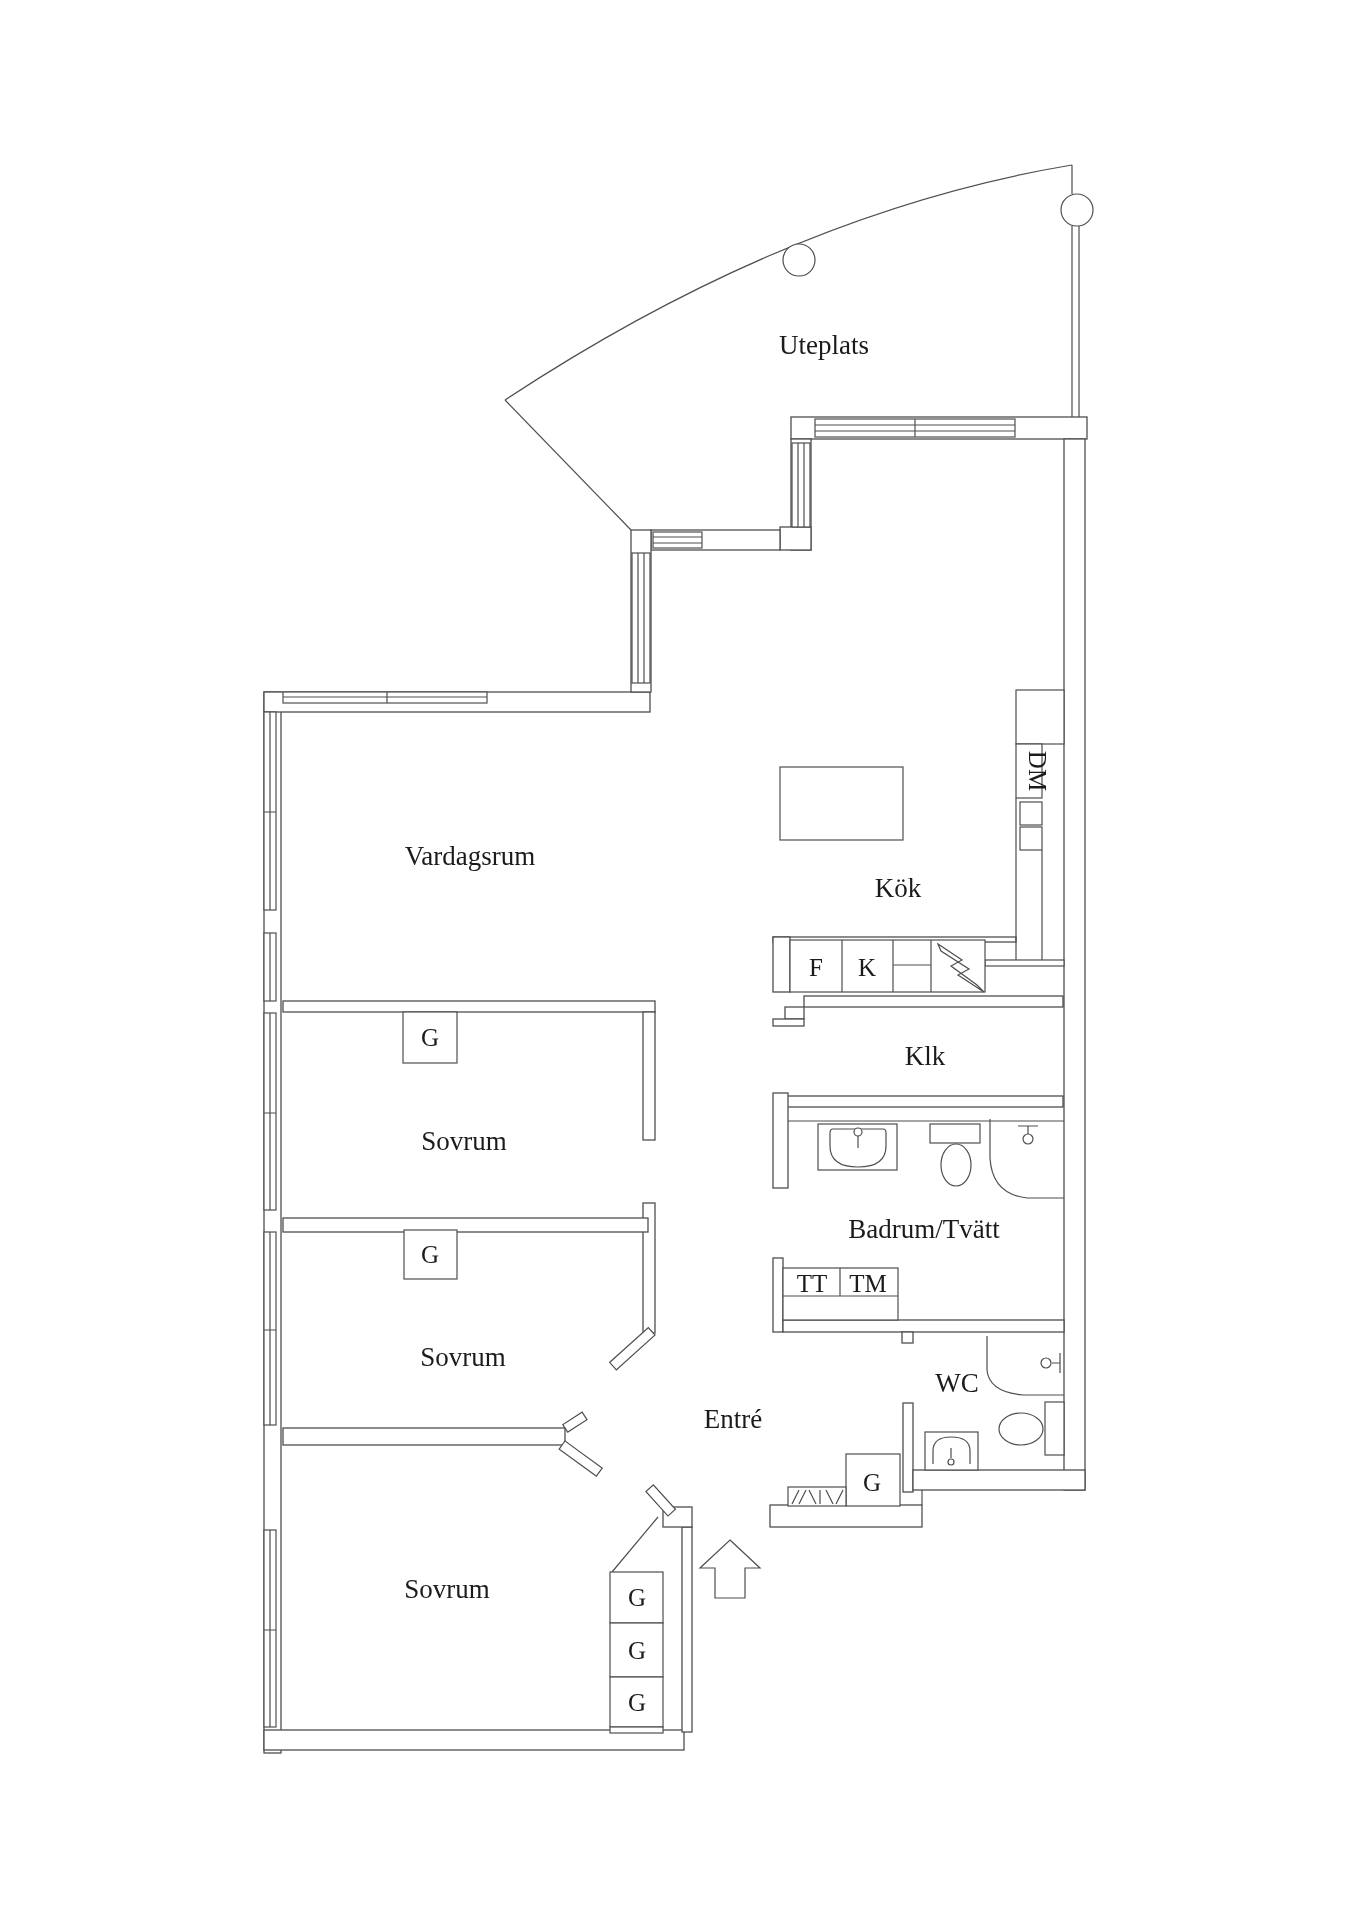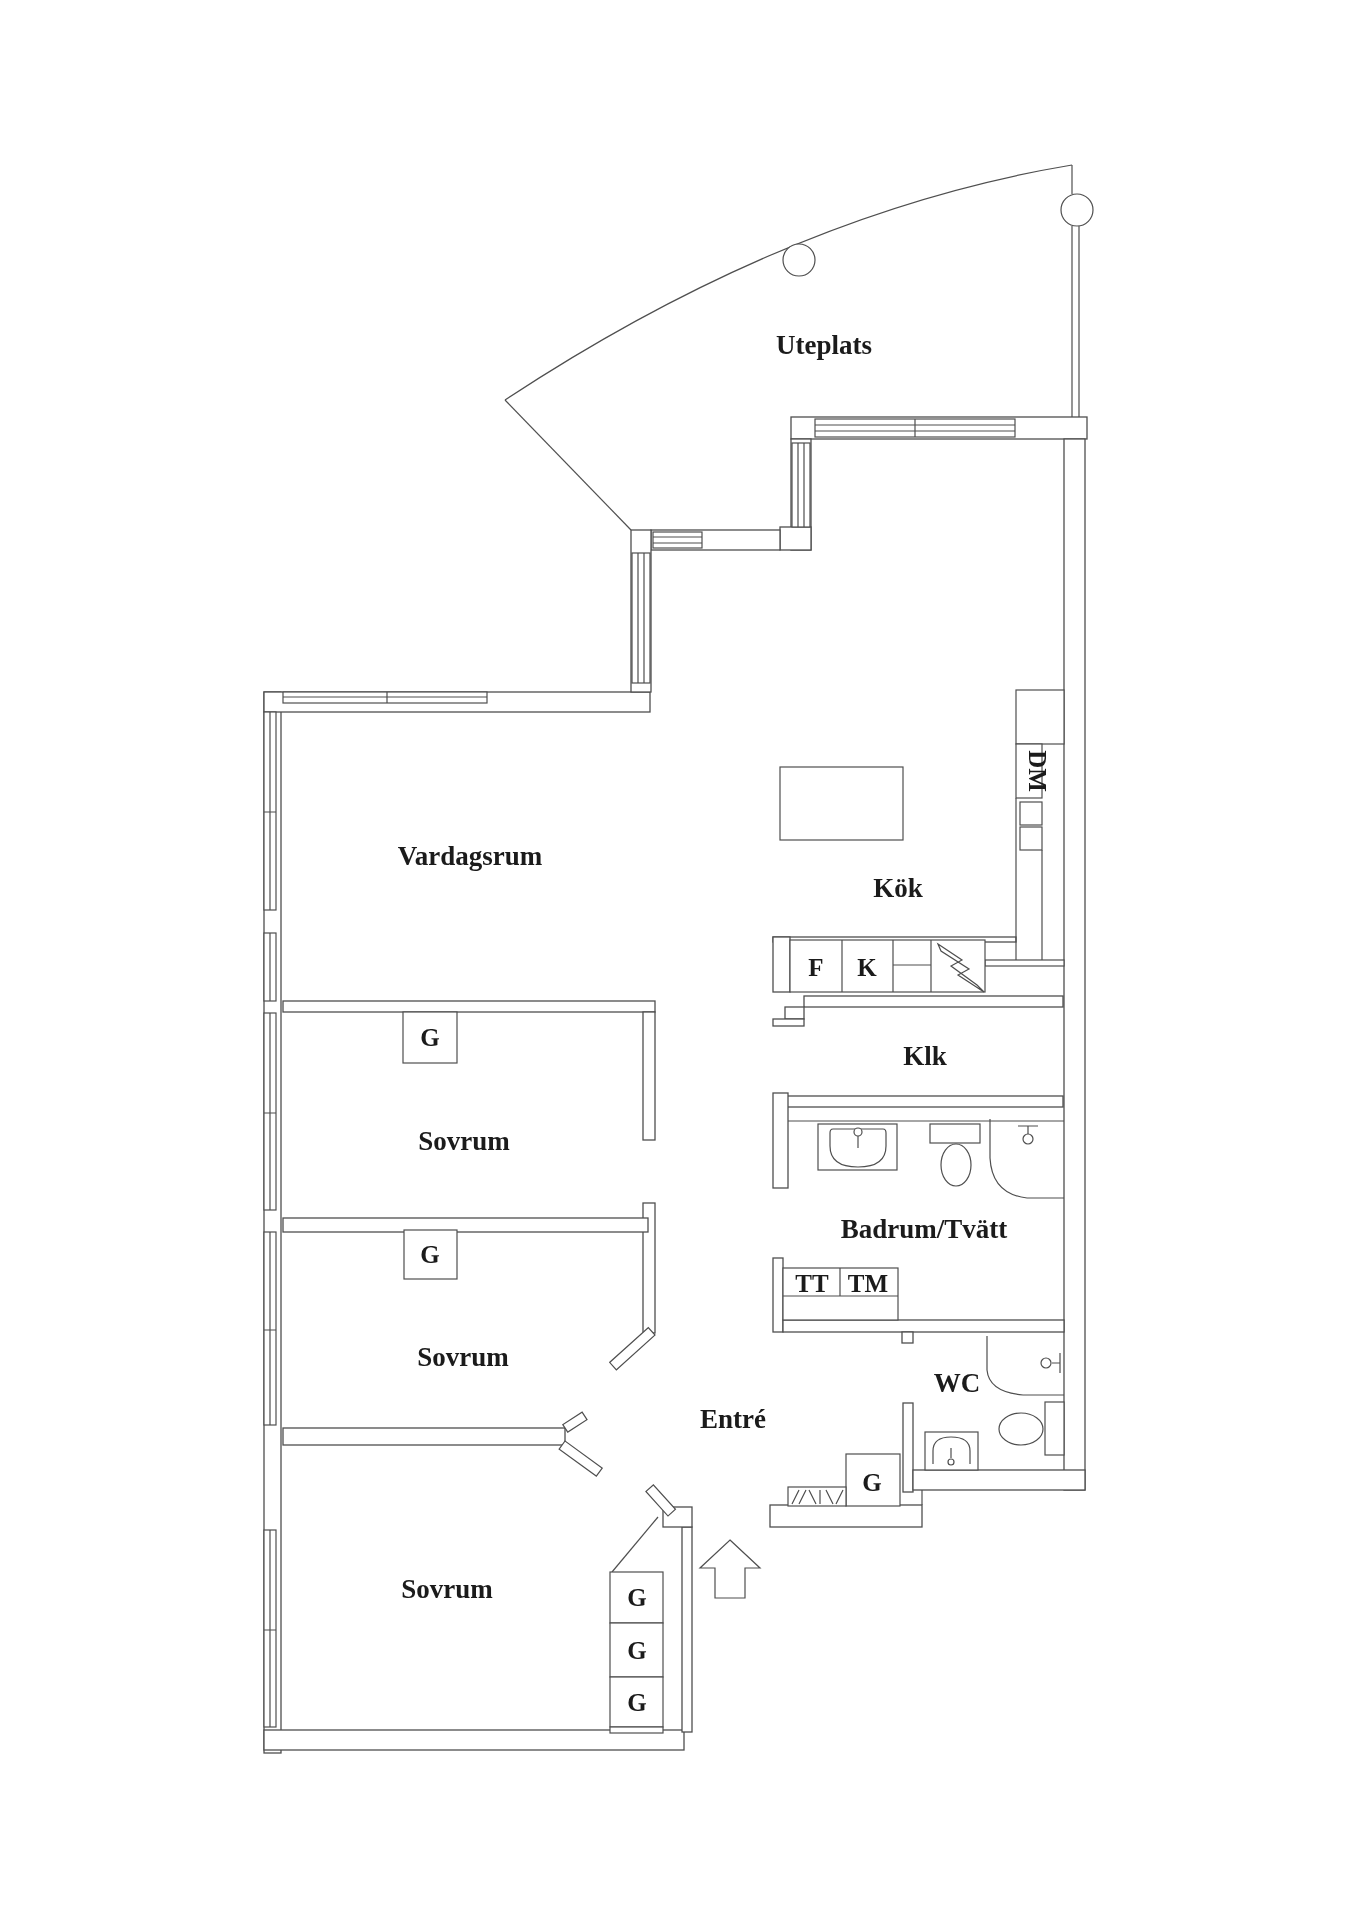--- a/index.html
+++ b/index.html
@@ -1,16 +1,16 @@
 <!DOCTYPE html>
 <html><head>
 <meta charset="utf-8">
 <style>
   html,body{margin:0;padding:0;background:#ffffff;}
-  .stage{position:relative;width:1357px;height:1920px;background:#ffffff;margin:0 auto;font-weight:bold;}
+  .stage{position:relative;width:1357px;height:1920px;background:#ffffff;margin:0 auto;}
   svg{display:block;}
   .wall{fill:#ffffff;stroke:#4f4f4f;stroke-width:1.3;}
   .win{fill:#ffffff;stroke:#4f4f4f;stroke-width:1.2;}
   .ln{fill:none;stroke:#4f4f4f;stroke-width:1.2;}
   .fix{fill:#ffffff;stroke:#4f4f4f;stroke-width:1.2;}
   .lbl{font-family:"Liberation Serif","DejaVu Serif",serif;font-size:27px;fill:#1b1b1b;}
   .lbl-sm{font-family:"Liberation Serif","DejaVu Serif",serif;font-size:25px;fill:#1b1b1b;}
 </style>
 </head>
 <body>

